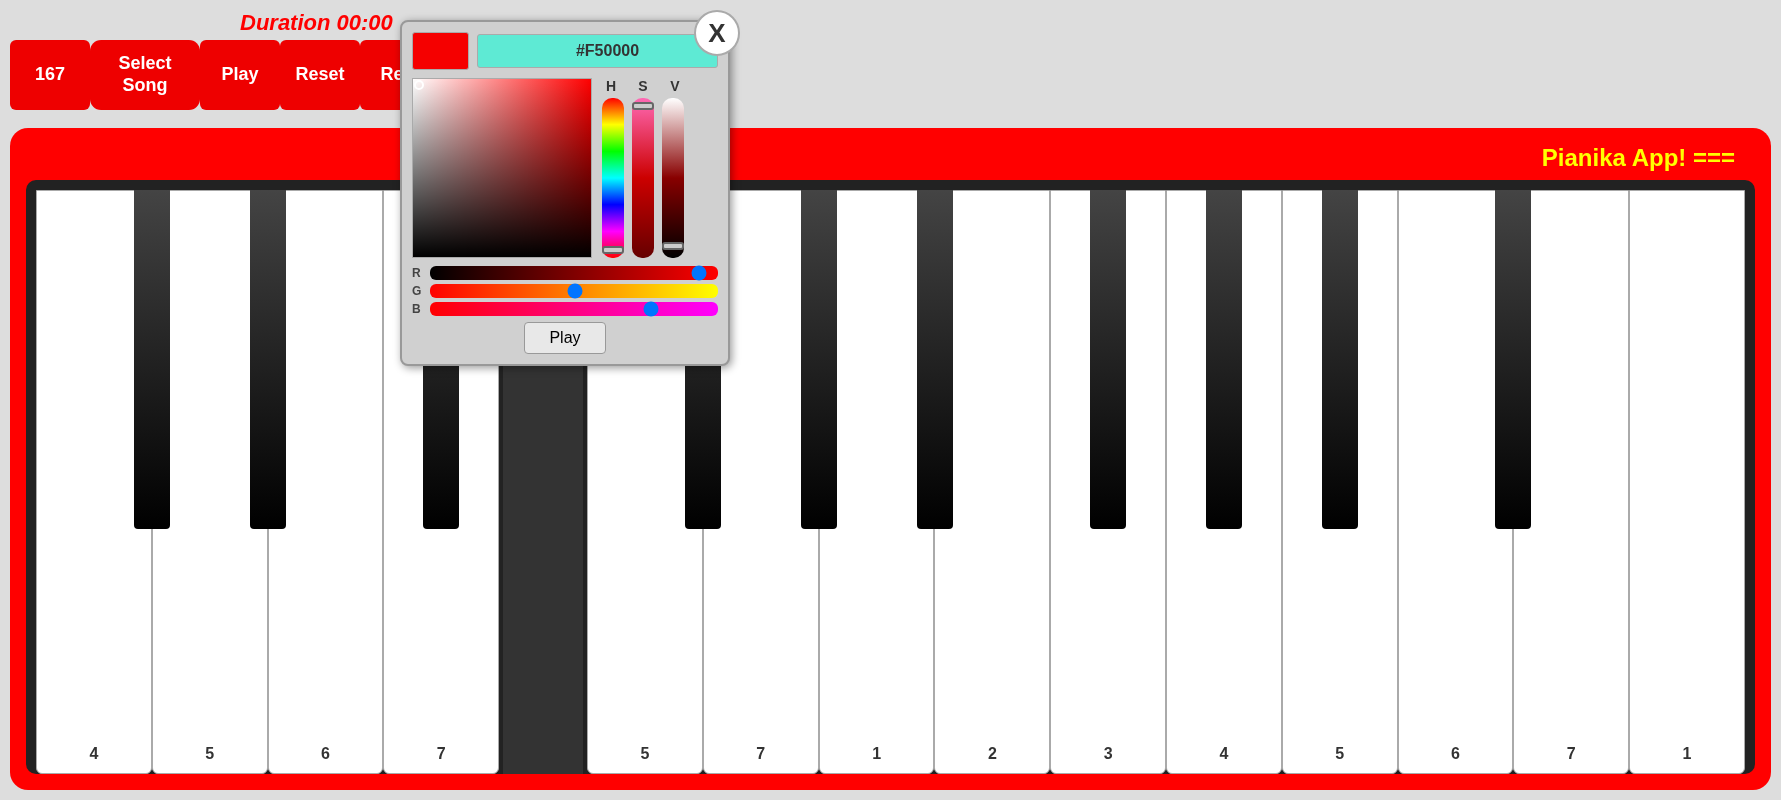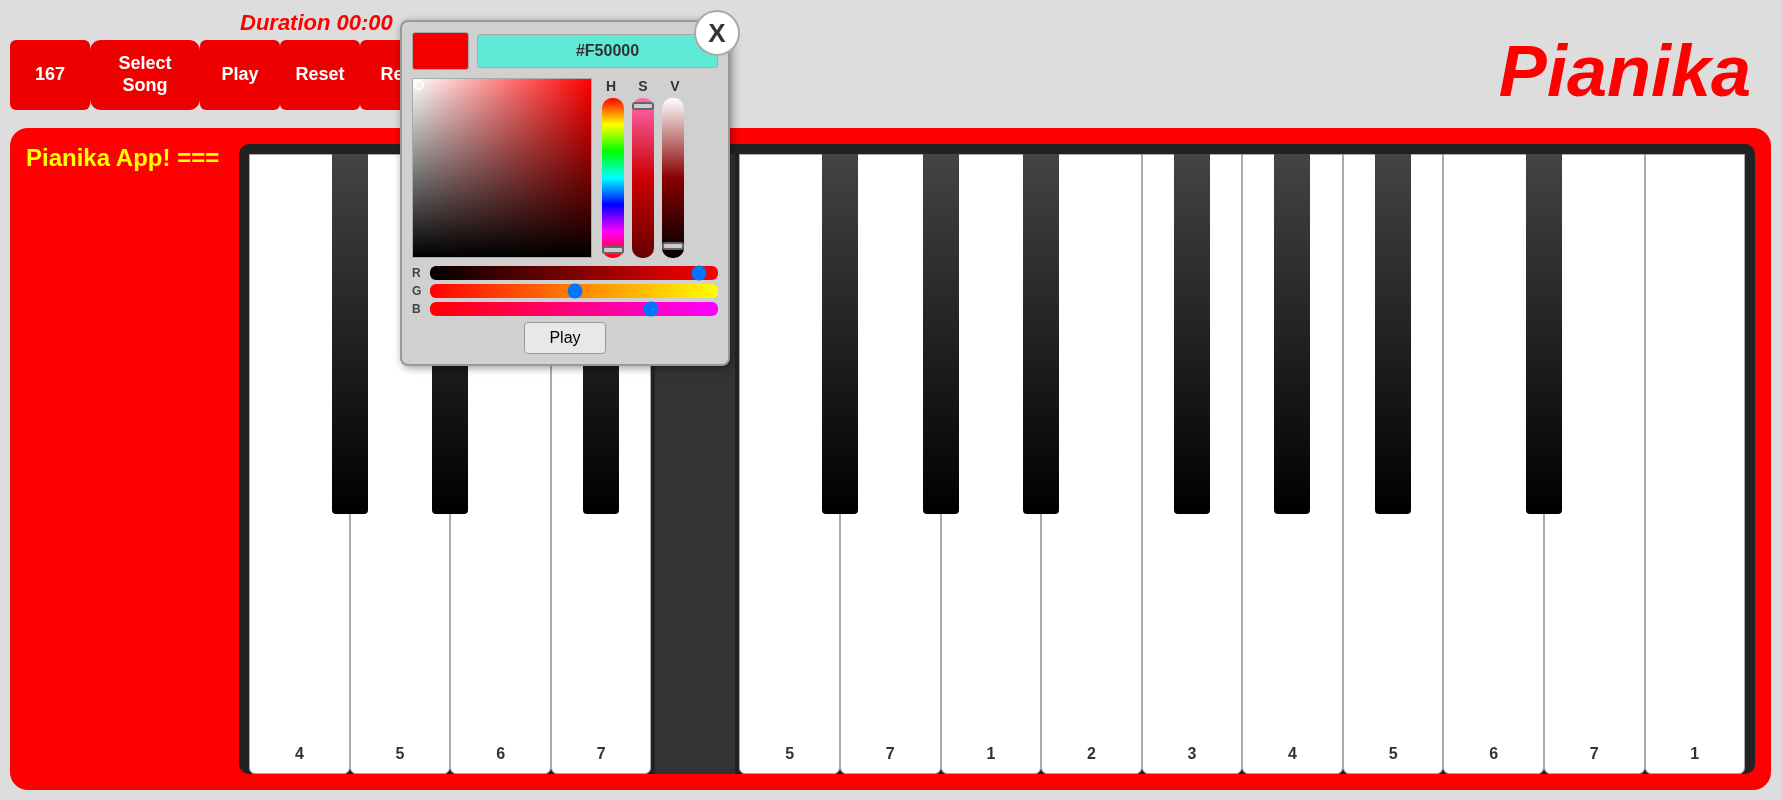--- a/index.html
+++ b/index.html
@@ -239,20 +239,21 @@
       cursor: pointer;
     }
 
     
     .piano-container {
       flex: 1;
       background: red;
       border-radius: 18px;
       padding: 16px;
       display: flex;
+      flex-direction: column;
       position: relative;
     }
 
     .piano-subtitle {
       color: yellow;
       font-size: 24px;
       font-weight: bold;
       text-align: right;
       padding-right: 20px;
       margin-bottom: 8px;
@@ -362,21 +363,20 @@
         </div>
         <div class="rgb-row">
           <span class="rgb-label">B</span>
           <input type="range" class="rgb-slider rgb-b" min="0" max="255" value="200" style="">
         </div>
       </div>
 
       <button class="reset-btn">Play</button>
     </div>
 
-    <div class="app-title">Pianika</div>
   </div>
 
   <div class="piano-container">
     <div class="piano-subtitle">Pianika App! ===</div>
 
     <div class="piano-keys-area">
       <div class="keys-wrapper" style="position:relative;">
 
         <div class="white-key" style="flex:1;">
           <span>4</span>

